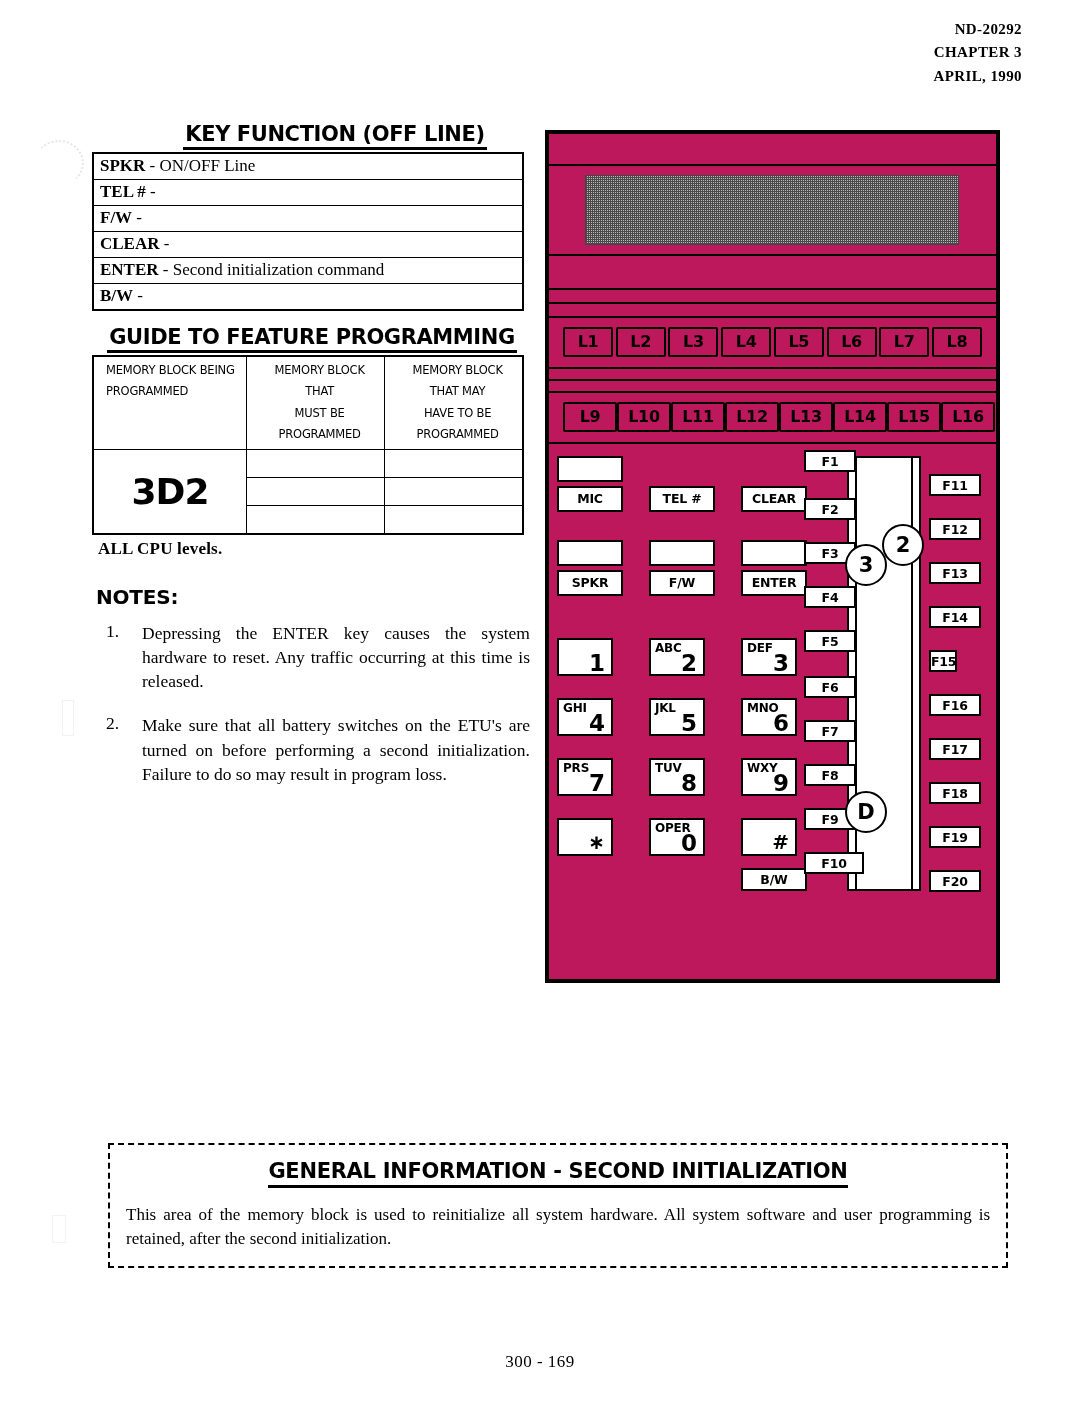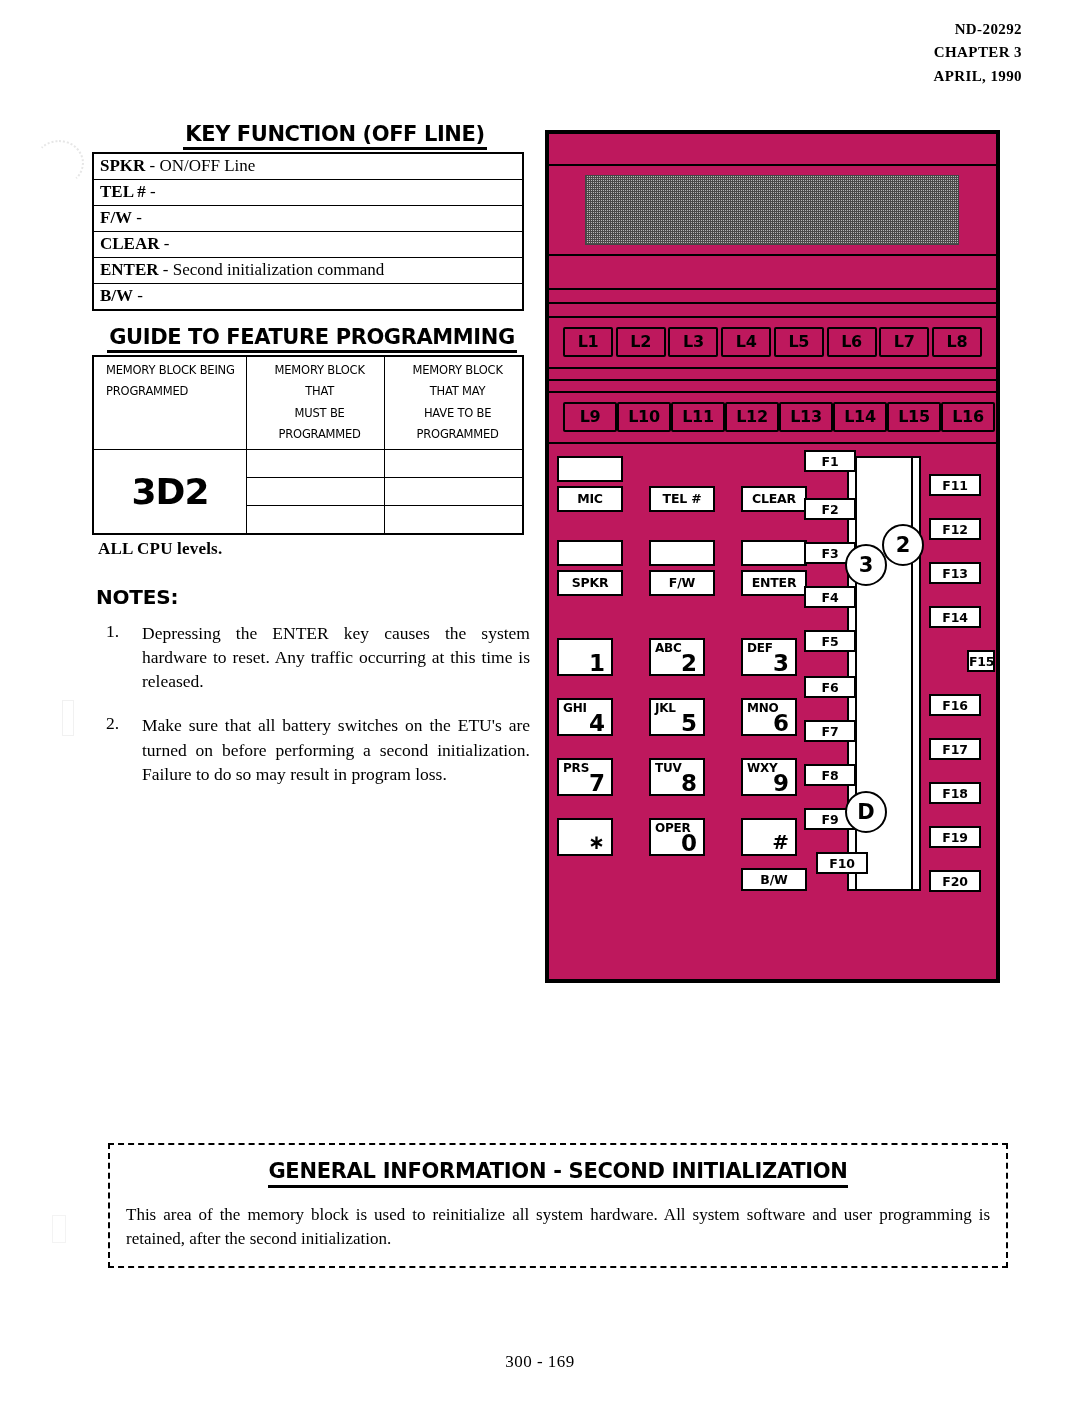--- a/index.html
+++ b/index.html
@@ -453,37 +453,37 @@
       </div>
       <div class="fkey" style="left:255px;top:276px;width:52px;height:22px;">
         <div class="lbl">F7</div>
       </div>
       <div class="fkey" style="left:255px;top:320px;width:52px;height:22px;">
         <div class="lbl">F8</div>
       </div>
       <div class="fkey" style="left:255px;top:364px;width:52px;height:22px;">
         <div class="lbl">F9</div>
       </div>
-      <div class="fkey" style="left:267px;top:408px;width:52px;height:22px;">
+      <div class="fkey" style="left:255px;top:408px;width:60px;height:22px;">
         <div class="lbl">F10</div>
       </div>
 
       <div class="fkey" style="left:380px;top:30px;width:52px;height:22px;">
         <div class="lbl">F11</div>
       </div>
       <div class="fkey" style="left:380px;top:74px;width:52px;height:22px;">
         <div class="lbl">F12</div>
       </div>
       <div class="fkey" style="left:380px;top:118px;width:52px;height:22px;">
         <div class="lbl">F13</div>
       </div>
       <div class="fkey" style="left:380px;top:162px;width:52px;height:22px;">
         <div class="lbl">F14</div>
       </div>
-      <div class="fkey" style="left:380px;top:206px;width:28px;height:22px;margin-left:38px;">
+      <div class="fkey" style="left:380px;top:206px;width:28px;height:22px;">
         <div class="lbl">F15</div>
       </div>
       <div class="fkey" style="left:380px;top:250px;width:52px;height:22px;">
         <div class="lbl">F16</div>
       </div>
       <div class="fkey" style="left:380px;top:294px;width:52px;height:22px;">
         <div class="lbl">F17</div>
       </div>
       <div class="fkey" style="left:380px;top:338px;width:52px;height:22px;">
         <div class="lbl">F18</div>

